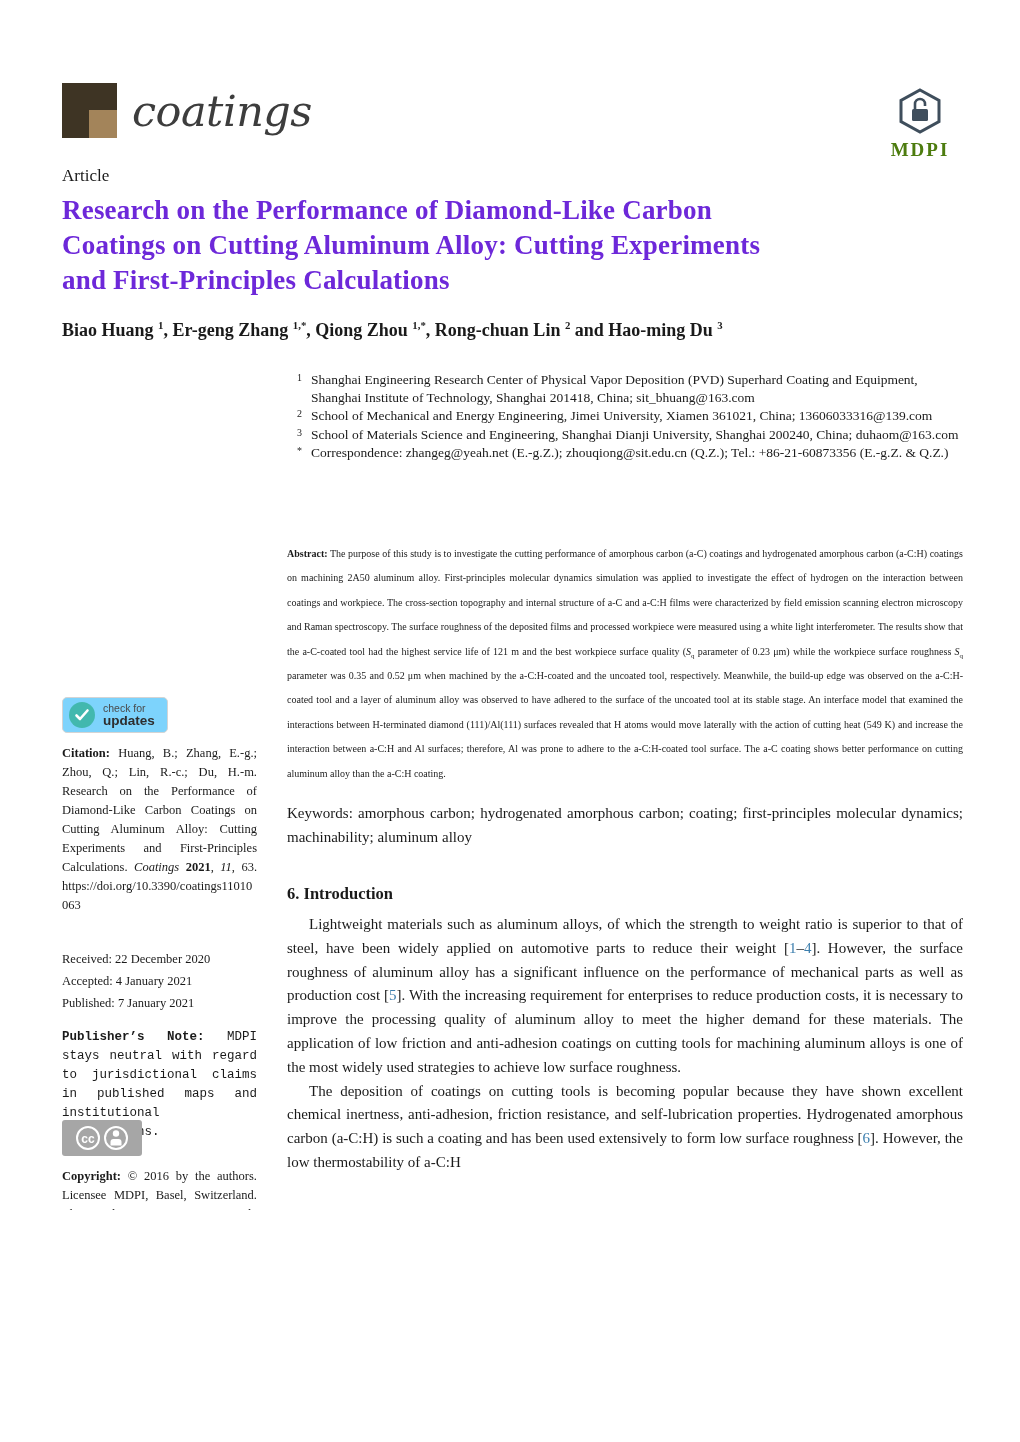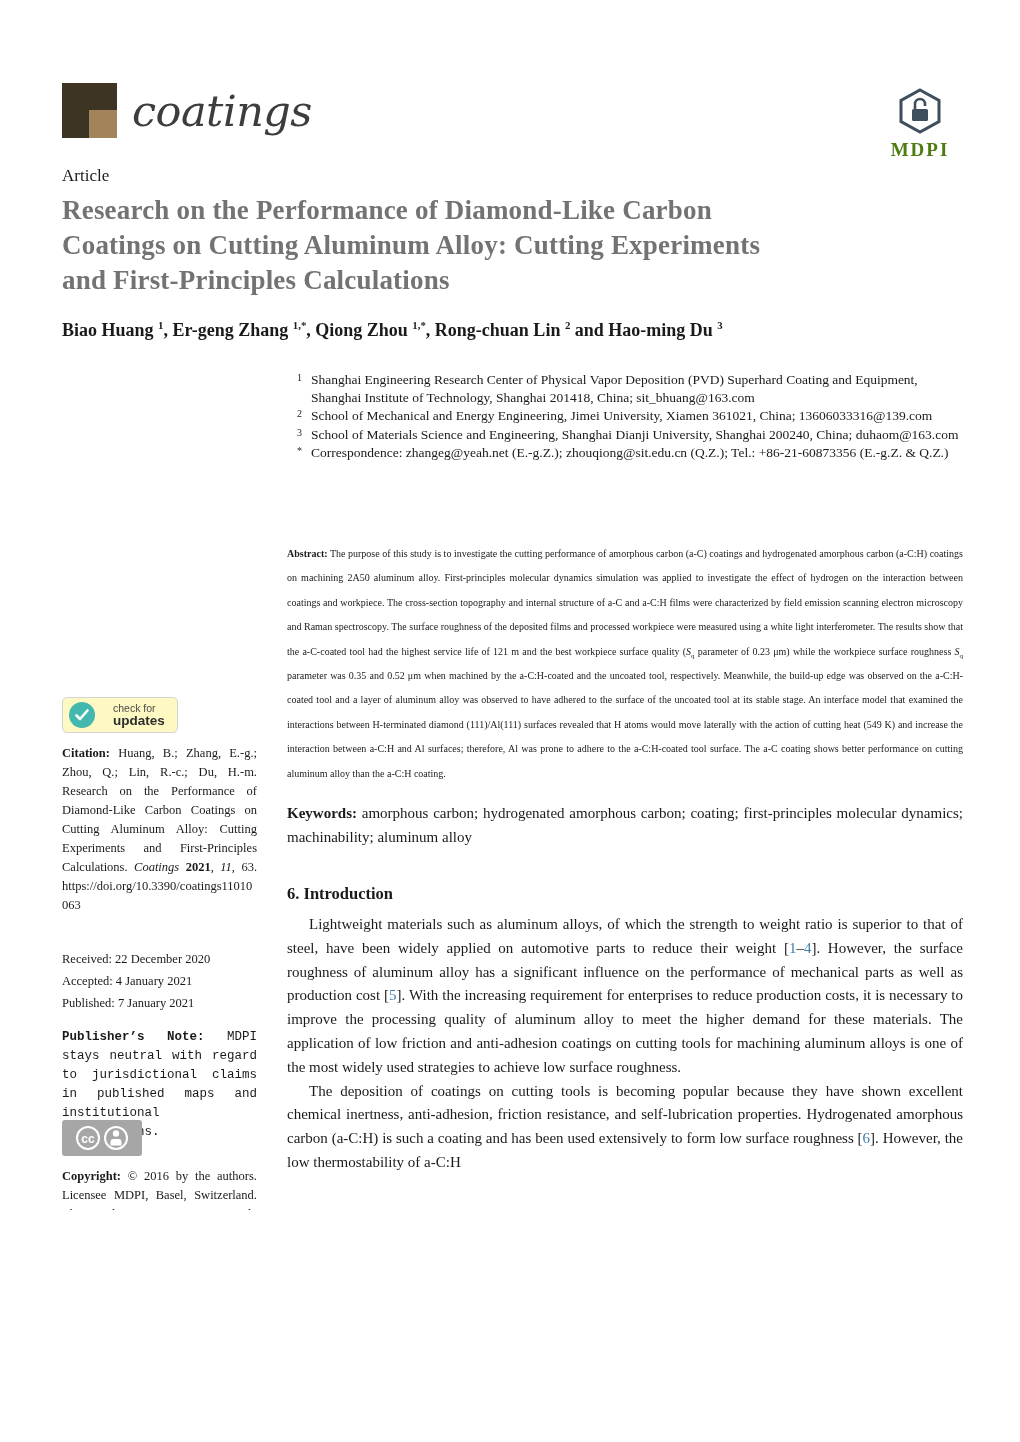--- a/index.html
+++ b/index.html
@@ -22,21 +22,21 @@
     font-family:"DejaVu Serif", serif; font-style:italic; font-size:43px;
     color:#3d3d3d; margin-left:15px; letter-spacing:-0.5px;
   }
   .mdpi { position:absolute; left:876px; top:88px; width:88px; text-align:center; color:#4d7c0f; }
   .mdpi-word { font-size:19px; font-weight:bold; letter-spacing:2px; margin-top:1px; }
 
   
   .article-type { position:absolute; left:62px; top:166px; font-size:17px; }
   .title {
     position:absolute; left:62px; top:193px; width:880px;
-    font-size:27px; line-height:35px; font-weight:700; color:#737373;
+    font-size:27px; line-height:35px; font-weight:700; color:#6d28d9;
     white-space:pre-line; letter-spacing:0.2px;
   }
   .authors { position:absolute; left:62px; top:320px; width:880px; font-size:18px; font-weight:700; }
   .authors sup { font-size:60%; }
 
   
   .affiliations { position:absolute; left:287px; top:371px; width:676px; font-size:13.5px; line-height:17.5px; }
   .aff-row { display:flex; margin-bottom:1px; }
   .aff-marker { flex:0 0 15px; text-align:right; margin-right:9px; font-size:10px; position:relative; top:-2px; }
   .aff-text { flex:1; }
@@ -46,21 +46,21 @@
   .abstract { font-size:10px; line-height:24.4px; text-align:justify; }
   .keywords { margin-top:15px; font-size:15px; line-height:24px; text-align:justify; }
   .sec-heading { margin-top:35px; font-size:16.5px; font-weight:700; }
   .body-para { margin-top:9px; font-size:15px; line-height:23.8px; text-align:justify; }
   .body-para.indent { text-indent:22px; margin-top:0; }
   .body-para.first { margin-top:9px; }
 
   
   .updates-badge {
     position:absolute; left:62px; top:697px; display:flex; align-items:center;
-    border:1px solid #d4d4d4; border-radius:5px; padding:4px 12px 4px 6px; background:#fef9c3; gap:18px;
+    border:1px solid #d4d4d4; border-radius:5px; padding:4px 12px 4px 6px; background:#7dd3fc; gap:8px;
   }
   .badge-l1 { font-size:10.5px; color:#4a4a4a; line-height:12px; font-family:"Liberation Sans", sans-serif; }
   .badge-l2 { font-size:13.5px; font-weight:bold; color:#2e2e2e; line-height:14px; font-family:"Liberation Sans", sans-serif; }
   .side-block {
     position:absolute; left:62px; width:195px;
     font-size:12.5px; line-height:19px; text-align:justify;
     overflow-wrap:anywhere;
   }
   .side-citation { top:744px; }
   .side-dates { top:948px; text-align:left; line-height:22px; }
@@ -114,21 +114,21 @@
       <span class="aff-text">School of Materials Science and Engineering, Shanghai Dianji University, Shanghai 200240, China; duhaom@163.com</span>
     </div>
     <div class="aff-row">
       <span class="aff-marker">*</span>
       <span class="aff-text">Correspondence: zhangeg@yeah.net (E.-g.Z.); zhouqiong@sit.edu.cn (Q.Z.); Tel.: +86-21-60873356 (E.-g.Z. &amp; Q.Z.)</span>
     </div>
   </div>
 
   <div class="main-col">
     <p class="abstract"><span style="font-weight: bold;">Abstract:</span><span> The purpose of this study is to investigate the cutting performance of amorphous carbon (a-C) coatings and hydrogenated amorphous carbon (a-C:H) coatings on machining 2A50 aluminum alloy. First-principles molecular dynamics simulation was applied to investigate the effect of hydrogen on the interaction between coatings and workpiece. The cross-section topography and internal structure of a-C and a-C:H films were characterized by field emission scanning electron microscopy and Raman spectroscopy. The surface roughness of the deposited films and processed workpiece were measured using a white light interferometer. The results show that the a-C-coated tool had the highest service life of 121 m and the best workpiece surface quality (</span><span style="font-style: italic;">S</span><sub>q</sub><span> parameter of 0.23 μm) while the workpiece surface roughness </span><span style="font-style: italic;">S</span><sub>q</sub><span> parameter was 0.35 and 0.52 μm when machined by the a-C:H-coated and the uncoated tool, respectively. Meanwhile, the build-up edge was observed on the a-C:H-coated tool and a layer of aluminum alloy was observed to have adhered to the surface of the uncoated tool at its stable stage. An interface model that examined the interactions between H-terminated diamond (111)/Al(111) surfaces revealed that H atoms would move laterally with the action of cutting heat (549 K) and increase the interaction between a-C:H and Al surfaces; therefore, Al was prone to adhere to the a-C:H-coated tool surface. The a-C coating shows better performance on cutting aluminum alloy than the a-C:H coating.</span></p>
-    <p class="keywords"><span style="font-weight: bold;">Keywords:</span><span> amorphous carbon; hydrogenated amorphous carbon; coating; first-principles molecular dynamics; machinability; aluminum alloy</span></p>
+    <p class="keywords"><span style="font-weight: normal;">Keywords:</span><span> amorphous carbon; hydrogenated amorphous carbon; coating; first-principles molecular dynamics; machinability; aluminum alloy</span></p>
     <h2 class="sec-heading">6. Introduction</h2>
     <p class="body-para indent first"><span>Lightweight materials such as aluminum alloys, of which the strength to weight ratio is superior to that of steel, have been widely applied on automotive parts to reduce their weight [</span><span class="link">1</span><span>–</span><span class="link">4</span><span>]. However, the surface roughness of aluminum alloy has a significant influence on the performance of mechanical parts as well as production cost [</span><span class="link">5</span><span>]. With the increasing requirement for enterprises to reduce production costs, it is necessary to improve the processing quality of aluminum alloy to meet the higher demand for these materials. The application of low friction and anti-adhesion coatings on cutting tools for machining aluminum alloys is one of the most widely used strategies to achieve low surface roughness.</span></p>
     <p class="body-para indent"><span>The deposition of coatings on cutting tools is becoming popular because they have shown excellent chemical inertness, anti-adhesion, friction resistance, and self-lubrication properties. Hydrogenated amorphous carbon (a-C:H) is such a coating and has been used extensively to form low surface roughness [</span><span class="link">6</span><span>]. However, the low thermostability of a-C:H</span></p>
   </div>
 
   <div class="updates-badge">
     <svg width="26" height="26" viewBox="0 0 26 26">
       <circle cx="13" cy="13" r="13" fill="#42b8ae"></circle>
       <path d="M7.5 13.5 l3.5 3.5 7.5-8.5" stroke="#ffffff" stroke-width="2.6" fill="none" stroke-linecap="round" stroke-linejoin="round"></path>
     </svg>

